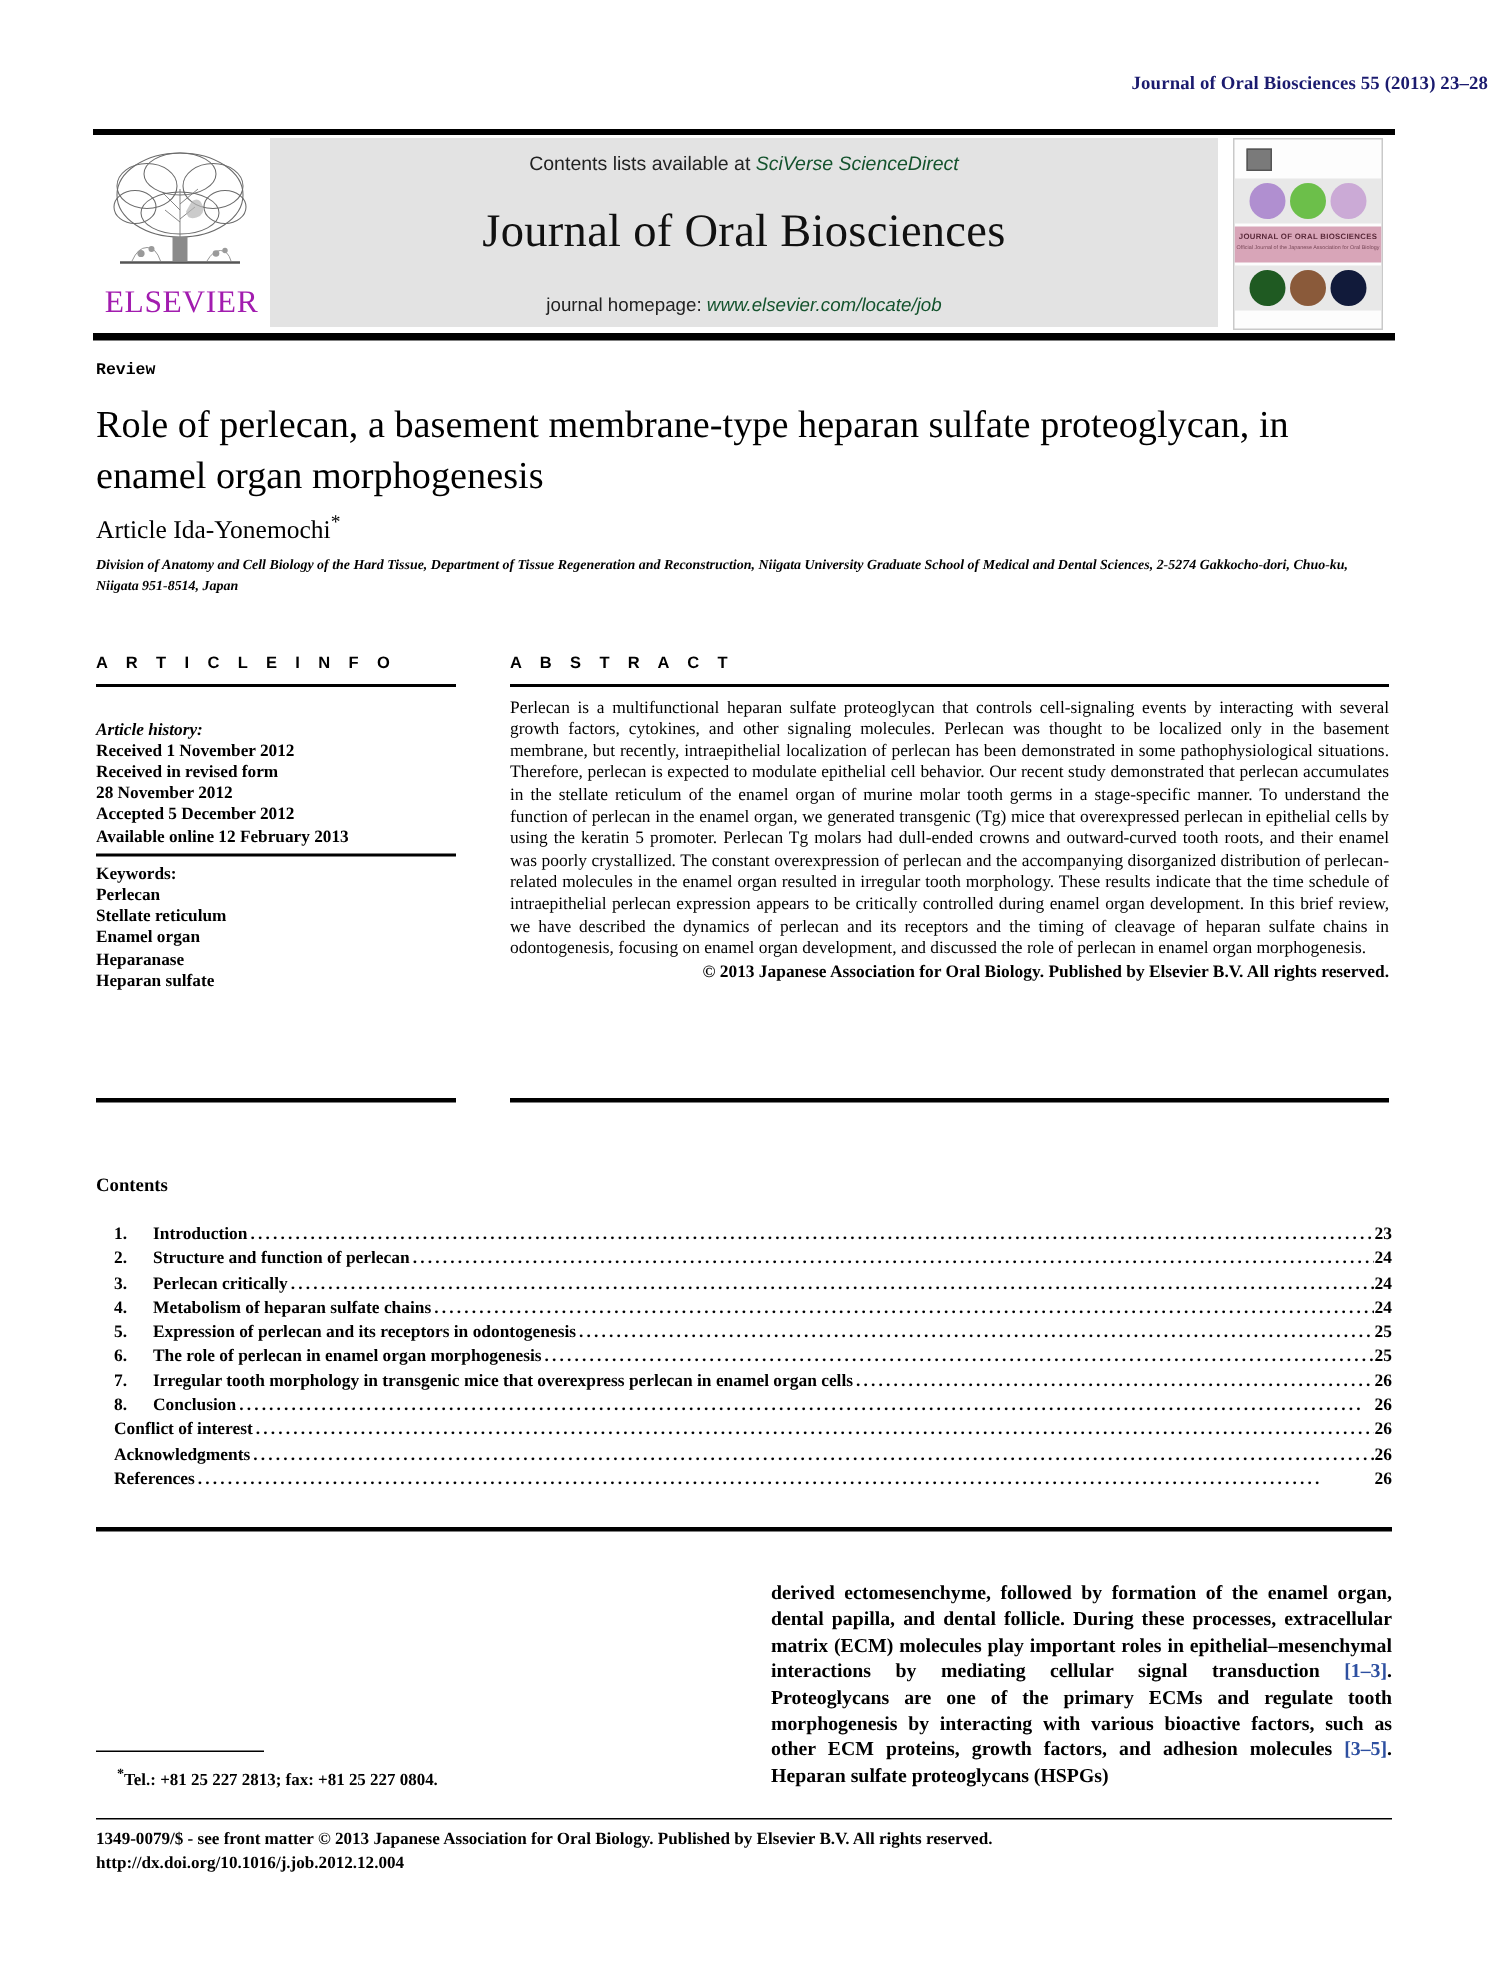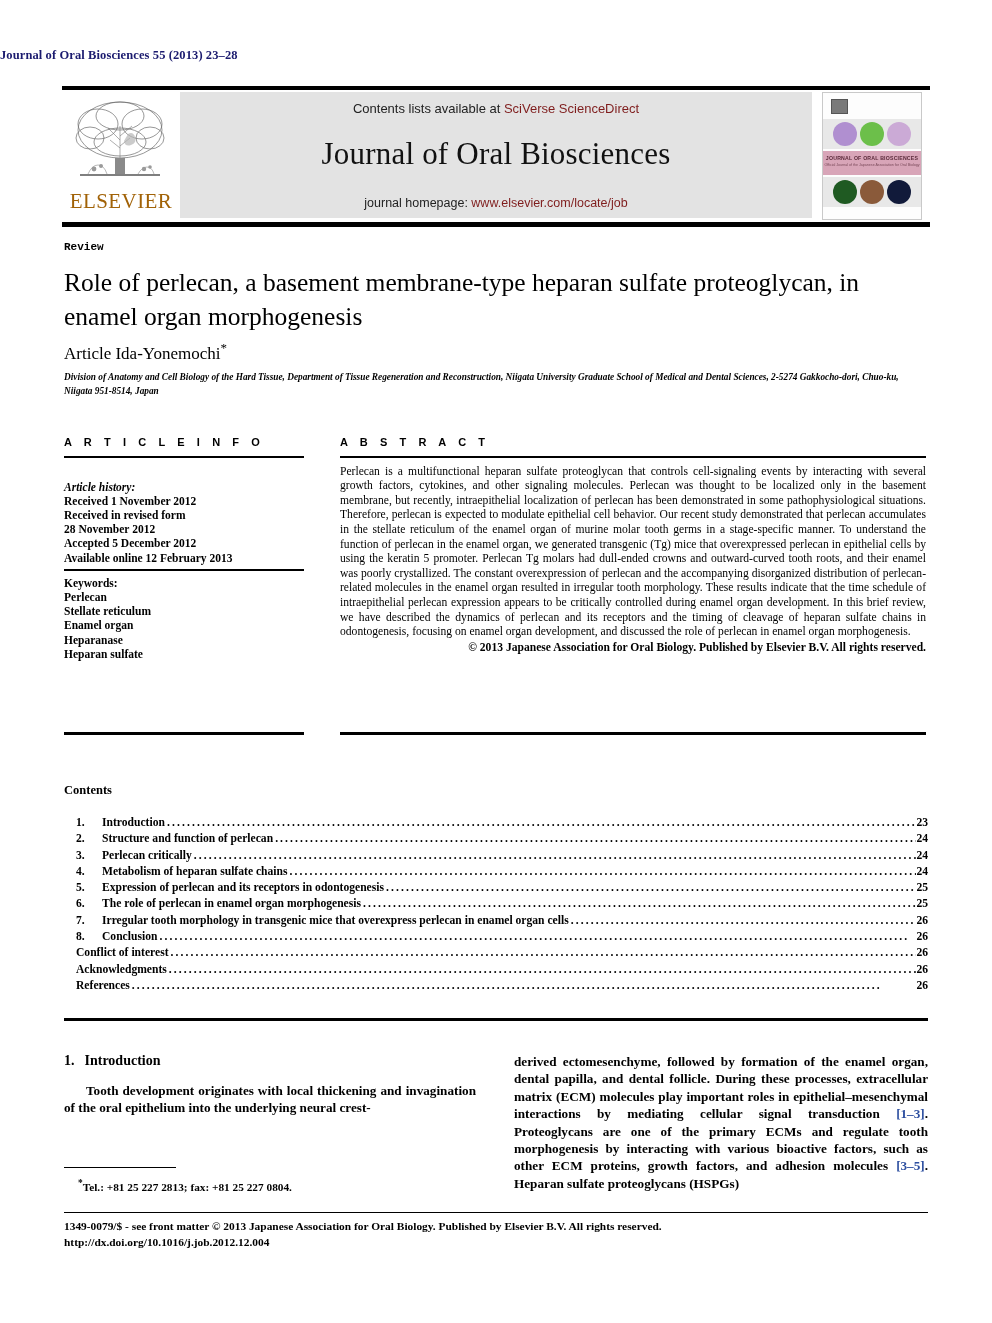--- a/index.html
+++ b/index.html
@@ -21,21 +21,21 @@
     width: 992px;
     height: 1323px;
   }
 
   
   .running-head {
     position: absolute;
     top: 48px;
     left: 0;
     width: 992px;
-    text-align: left;
+    text-align: right;
     font-family: "Liberation Serif", serif;
     font-weight: bold;
     font-size: 12.5px;
     color: #1b1b6f;
     letter-spacing: 0.1px;
   }
 
   
   .masthead {
     position: absolute;
@@ -68,39 +68,39 @@
   .tree {
     position: absolute;
     top: 4px; left: 6px;
     width: 104px; height: 88px;
   }
   .elsevier-word {
     position: absolute;
     bottom: 4px; left: 2px;
     width: 114px;
     text-align: center;
-    color: #a16207;
+    color: #a21caf;
     font-family: "Liberation Serif", serif;
     font-size: 21px;
     letter-spacing: 0.4px;
   }
   .banner {
     flex: 1 1 auto;
     background: #e3e3e3;
     position: relative;
   }
   .banner-line1 {
     position: absolute;
     top: 9px; left: 0; right: 0;
     text-align: center;
     font-family: "Liberation Sans", sans-serif;
     font-size: 13px;
     color: #222;
   }
-  .sd-link { color: #7f1d1d; }
+  .sd-link { color: #14532d; font-style: italic; }
   .banner-title {
     position: absolute;
     top: 44px; left: 0; right: 0;
     text-align: center;
     font-family: "Liberation Serif", serif;
     font-size: 31px;
     color: #111;
     letter-spacing: 0.2px;
   }
   .banner-line3 {
@@ -543,26 +543,20 @@
     <div class="toc-row toc-noindent">
       <span class="toc-num"></span>
       <span class="toc-label">References</span>
       <span class="toc-dots">......................................................................................................................................................</span>
       <span class="toc-page">26</span>
     </div>
   </div>
 
   <div class="rule-thick" id="rule-contents-bot"></div>
 
-  <div class="intro-left">
-    <div class="h2">
-      <span class="h2num">1.</span><span>Introduction</span>
-    </div>
-    <div class="body-text indent">Tooth development originates with local thickening and invagination of the oral epithelium into the underlying neural crest-</div>
-  </div>
 
   <div class="intro-right">
     <div class="body-text"><span>derived ectomesenchyme, followed by formation of the enamel organ, dental papilla, and dental follicle. During these processes, extracellular matrix (ECM) molecules play important roles in epithelial–mesenchymal interactions by mediating cellular signal transduction </span><span class="reflink">[1–3]</span><span>. Proteoglycans are one of the primary ECMs and regulate tooth morphogenesis by interacting with various bioactive factors, such as other ECM proteins, growth factors, and adhesion molecules </span><span class="reflink">[3–5]</span><span>. Heparan sulfate proteoglycans (HSPGs)</span></div>
   </div>
 
   <div class="footnote-rule"></div>
   <div class="footnote">
     <div class="fn-indent"><sup>*</sup><span>Tel.: +81 25 227 2813; fax: +81 25 227 0804.</span></div>
   </div>
 

